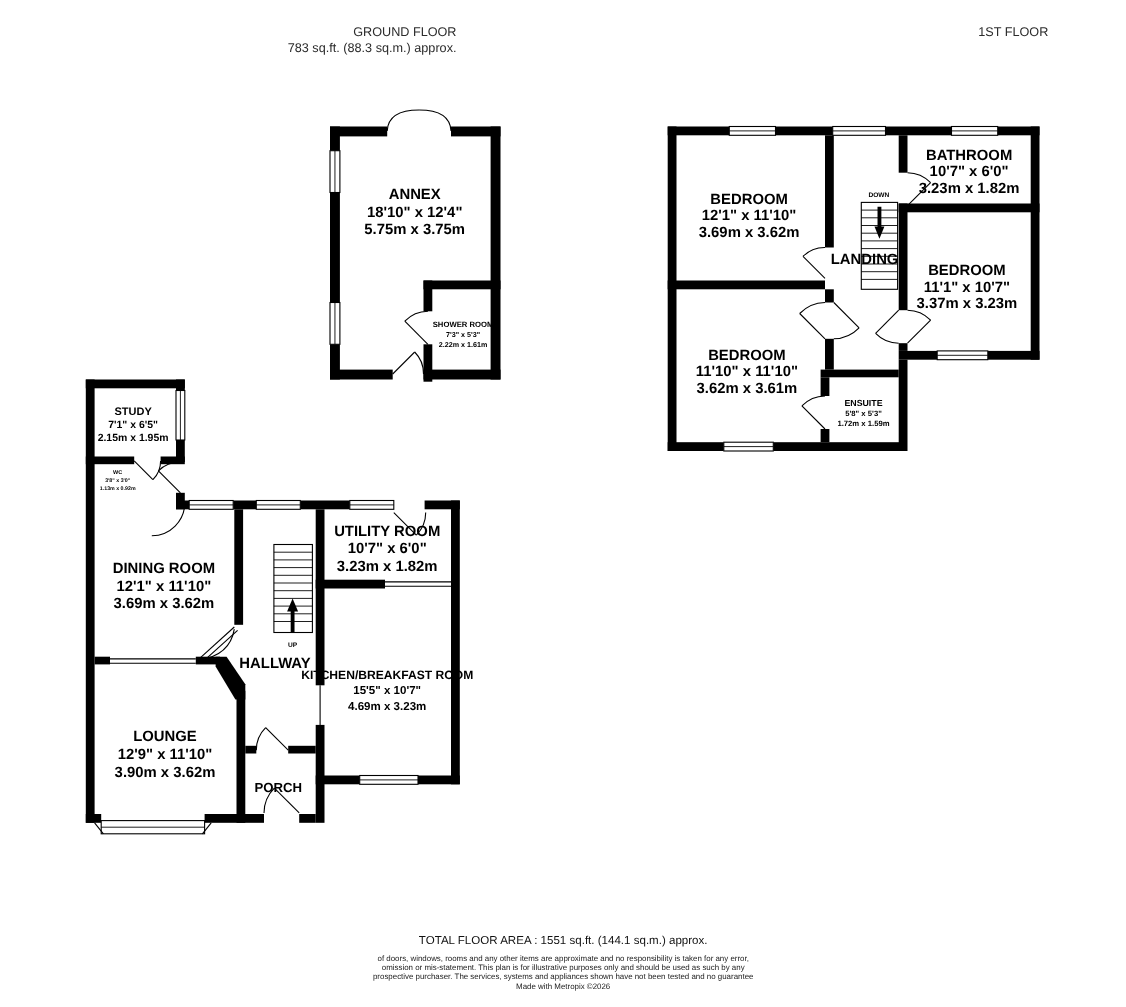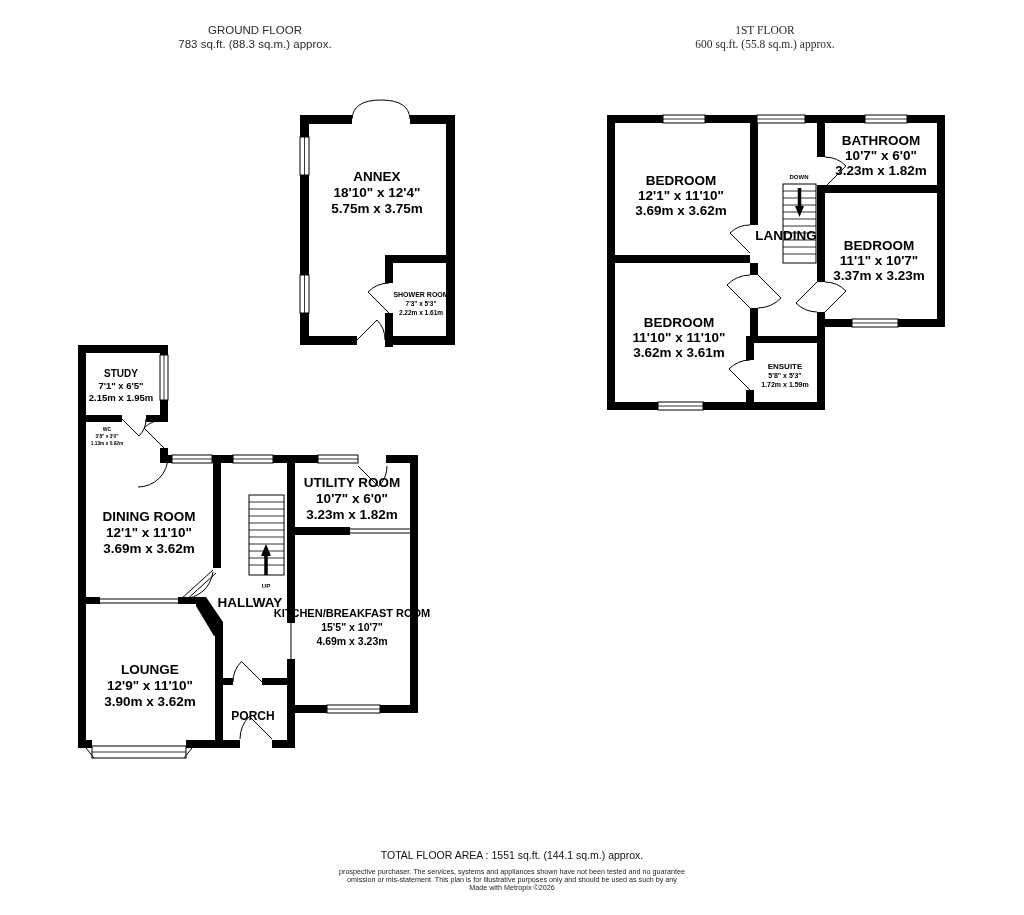--- a/index.html
+++ b/index.html
@@ -1,18 +1,18 @@
 <!DOCTYPE html>
 <html><head>
 <meta charset="utf-8">
 <style>
   html,body{margin:0;padding:0;background:#fff;}
   .canvas{position:relative;width:1024px;height:915px;background:#fff;overflow:hidden;
           font-family:"Liberation Sans", sans-serif;color:#1a1a1a;}
-  .floor-header{position:absolute;top:23px;width:320px;text-align:center;line-height:14px;
+  .floor-header{position:absolute;top:23px;width:320px;text-align:right;line-height:14px;
                 font-size:11.5px;color:#2b2b2b;}
   .footer{position:absolute;left:0;width:1024px;text-align:center;color:#222;}
   .footer-total{top:849px;font-size:10.5px;color:#111;text-align:center;}
   .footer-disc{top:868px;font-size:7.2px;line-height:8.2px;color:#222;}
   svg text{fill:#000;font-family:"Liberation Sans", sans-serif;font-weight:bold;}
   svg rect.wall, svg polygon.wall{fill:#000;stroke:none;}
   svg .win{fill:#fff;stroke:#000;stroke-width:1;}
   svg .winline{stroke:#000;stroke-width:0.8;}
   svg .door{fill:none;stroke:#000;stroke-width:1;}
   svg .thin{stroke:#000;stroke-width:1;fill:none;}
@@ -23,23 +23,22 @@
 </style>
 </head>
 <body>
 
 <div class="canvas">
 
   <div class="floor-header" style="left:95px;">
     <div>GROUND FLOOR</div>
     <div>783 sq.ft. (88.3 sq.m.) approx.</div>
   </div>
-  <div class="floor-header" style="left:605px;font-family:Liberation Serif, serif;">
+  <div class="floor-header" style="left:633px;">
     <div>1ST FLOOR</div>
-    <div>600 sq.ft. (55.8 sq.m.) approx.</div>
   </div>
 
   <svg style="position:absolute;left:60px;top:85px;" width="400" height="680" viewBox="60 85 400 680" xmlns="http://www.w3.org/2000/svg">
 
     <g>
       <rect class="wall" x="300" y="115" width="52" height="9"></rect>
       <rect class="wall" x="410" y="115" width="45" height="9"></rect>
       <rect class="wall" x="300" y="115" width="9" height="22"></rect>
       <rect class="wall" x="300" y="175" width="9" height="100"></rect>
       <rect class="wall" x="300" y="313" width="9" height="32"></rect>
@@ -368,18 +367,19 @@
     </g>
     <g>
       <text x="785" y="369" font-size="8" text-anchor="middle">ENSUITE</text>
       <text x="785" y="378" font-size="7" text-anchor="middle">5'8" x 5'3"</text>
       <text x="785" y="387" font-size="7" text-anchor="middle">1.72m x 1.59m</text>
     </g>
   </svg>
 
   <div class="footer footer-total">TOTAL FLOOR AREA : 1551 sq.ft. (144.1 sq.m.) approx.</div>
   <div class="footer footer-disc">
+    <div>of doors, windows, rooms and any other items are approximate and no responsibility is taken for any error,</div>
+    <div>omission or mis-statement. This plan is for illustrative purposes only and should be used as such by any</div>
     <div>prospective purchaser. The services, systems and appliances shown have not been tested and no guarantee</div>
-    <div>omission or mis-statement. This plan is for illustrative purposes only and should be used as such by any</div>
     <div>Made with Metropix ©2026</div>
   </div>
 
 </div>
 
 </body></html>

